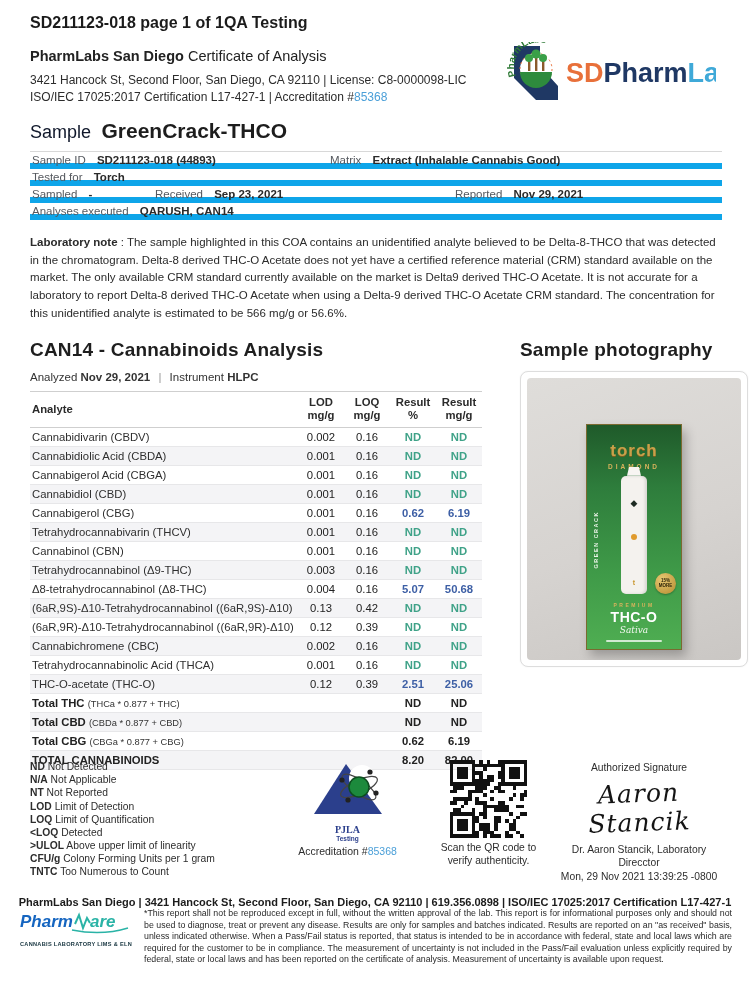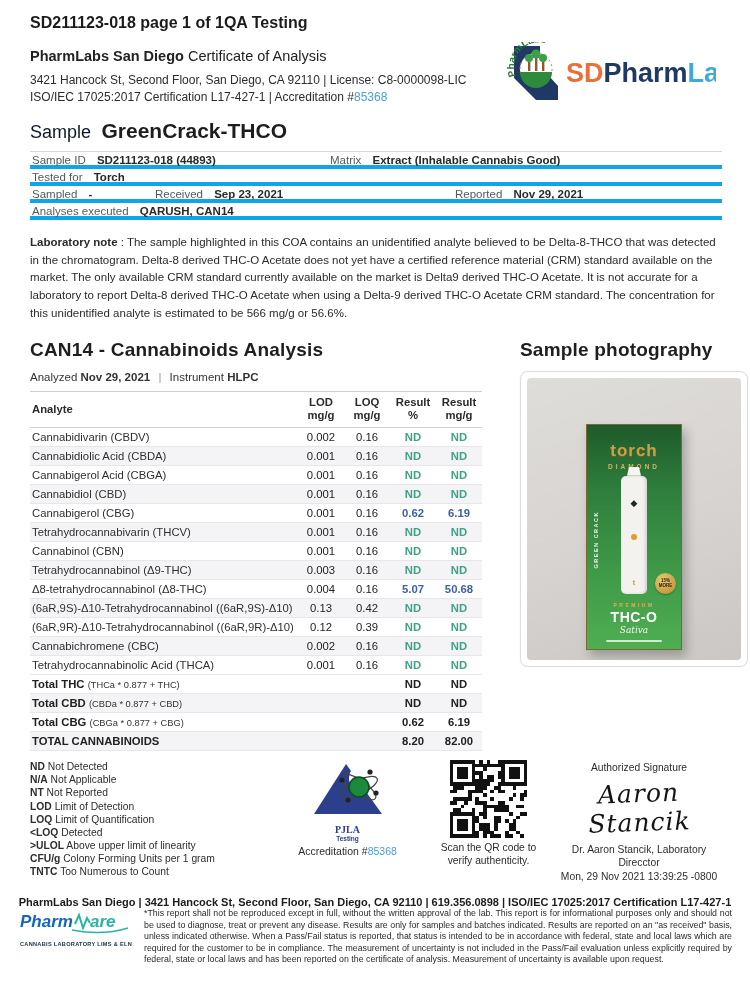--- a/index.html
+++ b/index.html
@@ -18,21 +18,21 @@
   .blue { color:#4a9fd8; }
   .logo-sd { position:absolute; right:6px; top:-6px; }
 
   
   .sampleline { margin-top:12px; }
   .sampleline .lbl { font-size:18px; color:#0f172a; margin-right:6px; }
   .sampleline .name { font-size:21px; font-weight:700; color:#1d1d1d; }
 
   
   .info { margin-top:8px; border-top:1px solid #d8d8d8; font-size:11.5px; }
-  .inforow { position:relative; border-bottom:4px solid #0ea5e9; padding:2.5px 2px; height:17px; }
+  .inforow { position:relative; border-bottom:6px solid #0ea5e9; padding:2.5px 2px; height:17px; }
   .inforow .lab { color:#55595f; margin-right:8px; }
   .inforow .val { font-weight:700; color:#2a2a2a; }
   .pos300 { position:absolute; left:300px; top:2.5px; }
   .pos125 { position:absolute; left:125px; top:2.5px; }
   .pos425 { position:absolute; left:425px; top:2.5px; }
 
   
   .note { margin-top:14px; font-size:11.5px; line-height:1.55; color:#2b2b2b; width:692px; }
   .note b { font-weight:700; }
 
@@ -318,20 +318,27 @@
             </tr>
 
             <tr>
               <td class="a">Tetrahydrocannabinolic Acid (THCA)</td>
               <td class="n">0.001</td>
               <td class="n">0.16</td>
               <td class="n nd">ND</td>
               <td class="n nd">ND</td>
             </tr>
 
+            <tr>
+              <td class="a">THC-O-acetate (THC-O)</td>
+              <td class="n">0.12</td>
+              <td class="n">0.39</td>
+              <td class="n num">2.51</td>
+              <td class="n num">25.06</td>
+            </tr>
           </tbody>
         <tbody>
 
             <tr class="sumrow">
               <td class="a"><span>Total THC</span> <span class="formula">(THCa * 0.877 + THC)</span></td>
               <td class="n"></td>
               <td class="n"></td>
               <td class="n">ND</td>
               <td class="n">ND</td>
             </tr>

